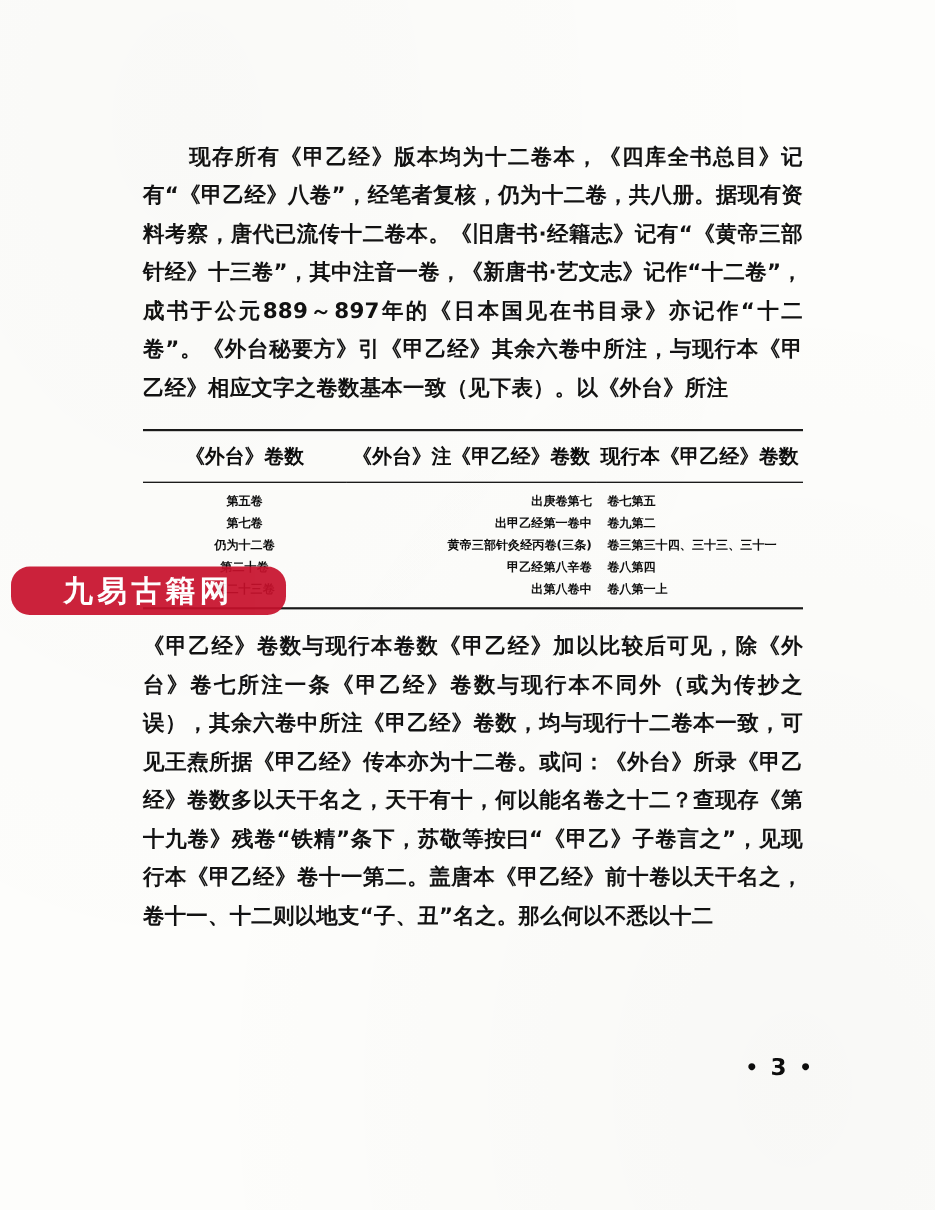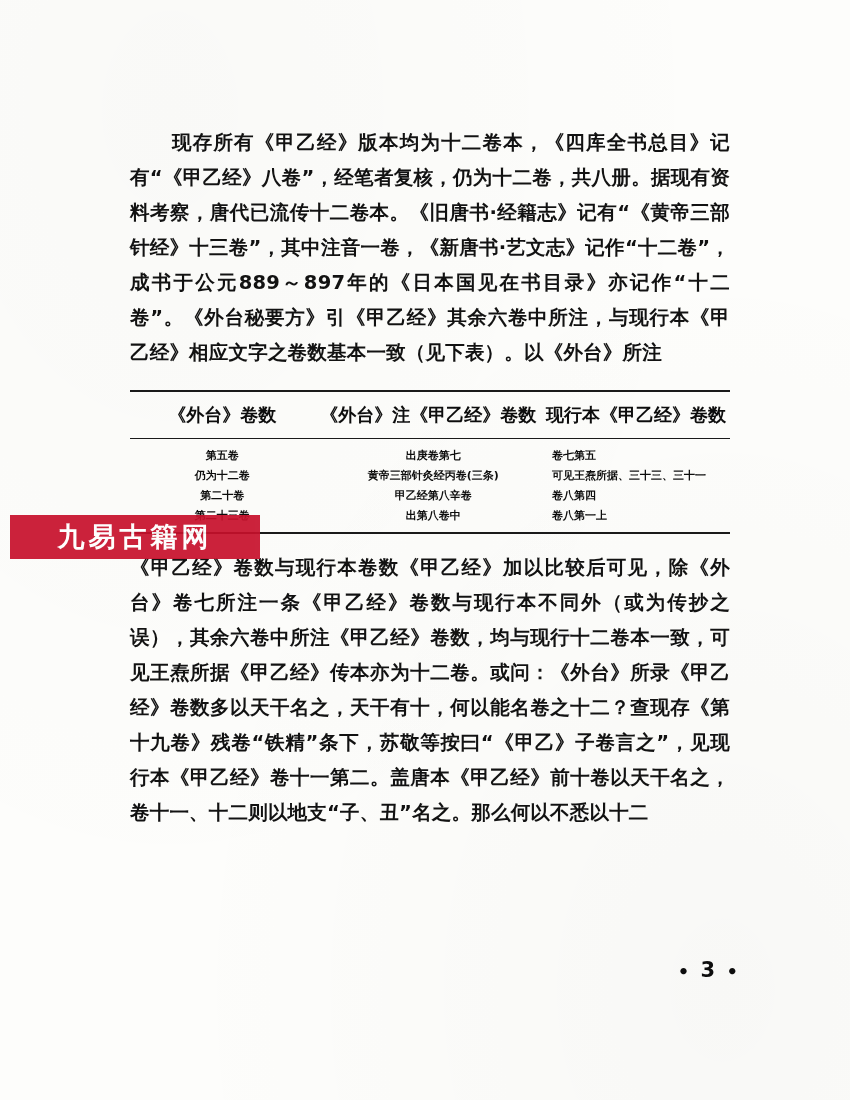--- a/index.html
+++ b/index.html
@@ -80,21 +80,21 @@
     padding: 2.5px 4px;
     white-space: nowrap;
     font-size: 11px;
   }
   table.vol-table td.c1 {
     width: 33%;
     text-align: center;
   }
   table.vol-table td.c2 {
     width: 38%;
-    text-align: center;
+    text-align: right;
     padding-left: 14px;
   }
   table.vol-table td.c3 {
     width: 29%;
     text-align: left;
     padding-left: 10px;
   }
   table.vol-table th.h1 { width: 33%; }
   table.vol-table th.h2 { width: 38%; text-align: center; }
   table.vol-table th.h3 { width: 29%; margin-top: 33px; }
@@ -116,20 +116,21 @@
     color: #ffffff;
     font-size: 27px;
     font-weight: 700;
     letter-spacing: 4px;
     display: flex;
     align-items: center;
     justify-content: center;
     opacity: 0.92;
     z-index: 5;
     font-family: Liberation Mono, monospace;
+    border-radius: 17px;
   }
 
   .page-number {
     position: absolute;
     right: 110px;
     bottom: 118px;
     font-size: 21px;
     font-weight: 700;
     letter-spacing: 2px;
   }
@@ -156,23 +157,28 @@
             <th class="h3">现行本《甲乙经》卷数</th>
           </tr>
         </thead>
         <tbody>
           <tr>
             <td class="c1">第五卷</td>
             <td class="c2">出庚卷第七</td>
             <td class="c3">卷七第五</td>
           </tr>
           <tr>
+            <td class="c1">第七卷</td>
+            <td class="c2">出甲乙经第一卷中</td>
+            <td class="c3">卷九第二</td>
+          </tr>
+          <tr>
             <td class="c1">仍为十二卷</td>
             <td class="c2">黄帝三部针灸经丙卷(三条)</td>
-            <td class="c3">可见王焘所据、三十三、三十一</td>
+            <td class="c3">卷三第三十四、三十三、三十一</td>
           </tr>
           <tr>
             <td class="c1">第二十卷</td>
             <td class="c2">甲乙经第八辛卷</td>
             <td class="c3">卷八第四</td>
           </tr>
           <tr>
             <td class="c1">第二十三卷</td>
             <td class="c2">出第八卷中</td>
             <td class="c3">卷八第一上</td>

